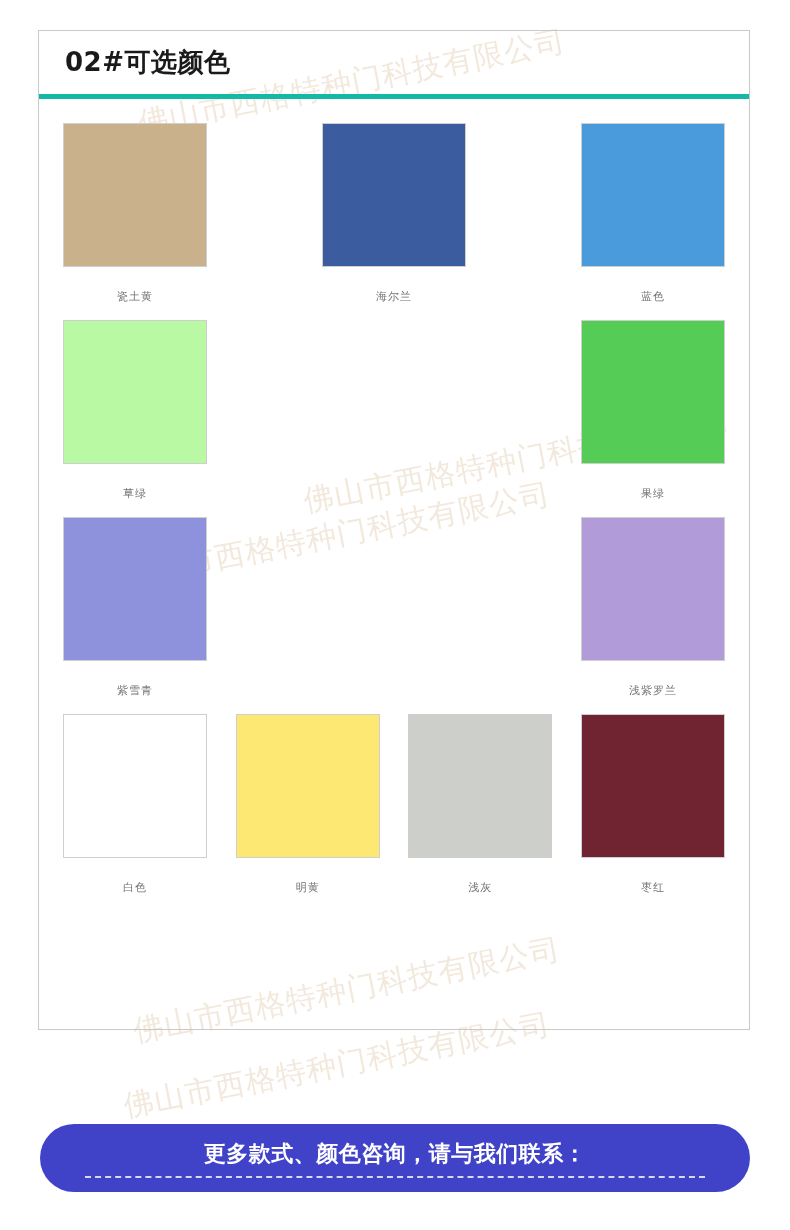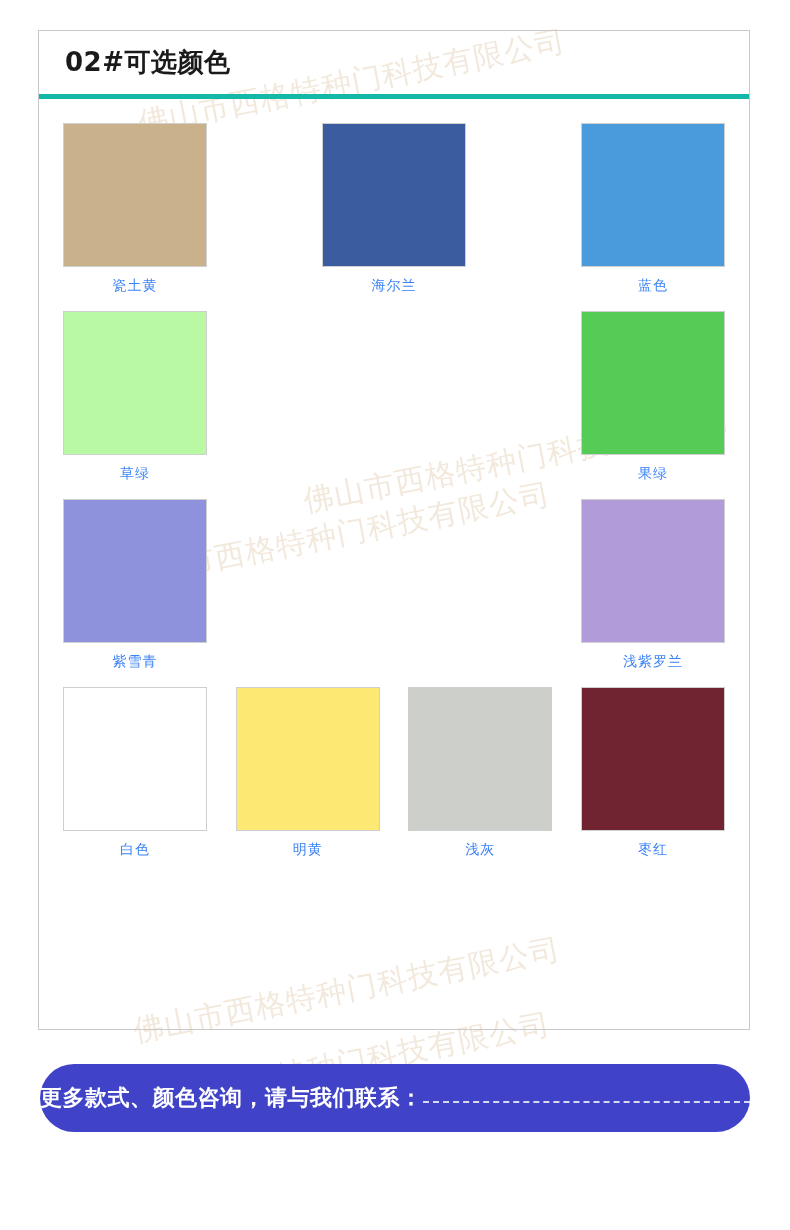--- a/index.html
+++ b/index.html
@@ -83,40 +83,40 @@
     flex-direction: column;
     align-items: center;
   }
   .swatch-chip {
     width: 144px;
     height: 144px;
     border: 1px solid #cfcfcf;
     box-sizing: border-box;
   }
   .swatch-label {
-    margin-top: 10px;
-    font-size: 14px;
-    color: #3b82f6;
+    margin-top: 22px;
+    font-size: 11px;
+    color: #737373;
     letter-spacing: 1px;
     font-family: "DejaVu Sans", "Liberation Sans", sans-serif;
     white-space: nowrap;
   }
 
   
   .footer-banner {
     position: absolute;
     left: 40px;
-    top: 1064px;
+    top: 1124px;
     width: 710px;
     height: 68px;
     background: #4043c8;
     border-radius: 34px;
     z-index: 20;
     display: flex;
-    flex-direction: row;
+    flex-direction: column;
     align-items: center;
     justify-content: center;
     box-sizing: border-box;
   }
   .footer-text-line {
     display: flex;
     align-items: baseline;
     justify-content: center;
     color: #ffffff;
     white-space: nowrap;

